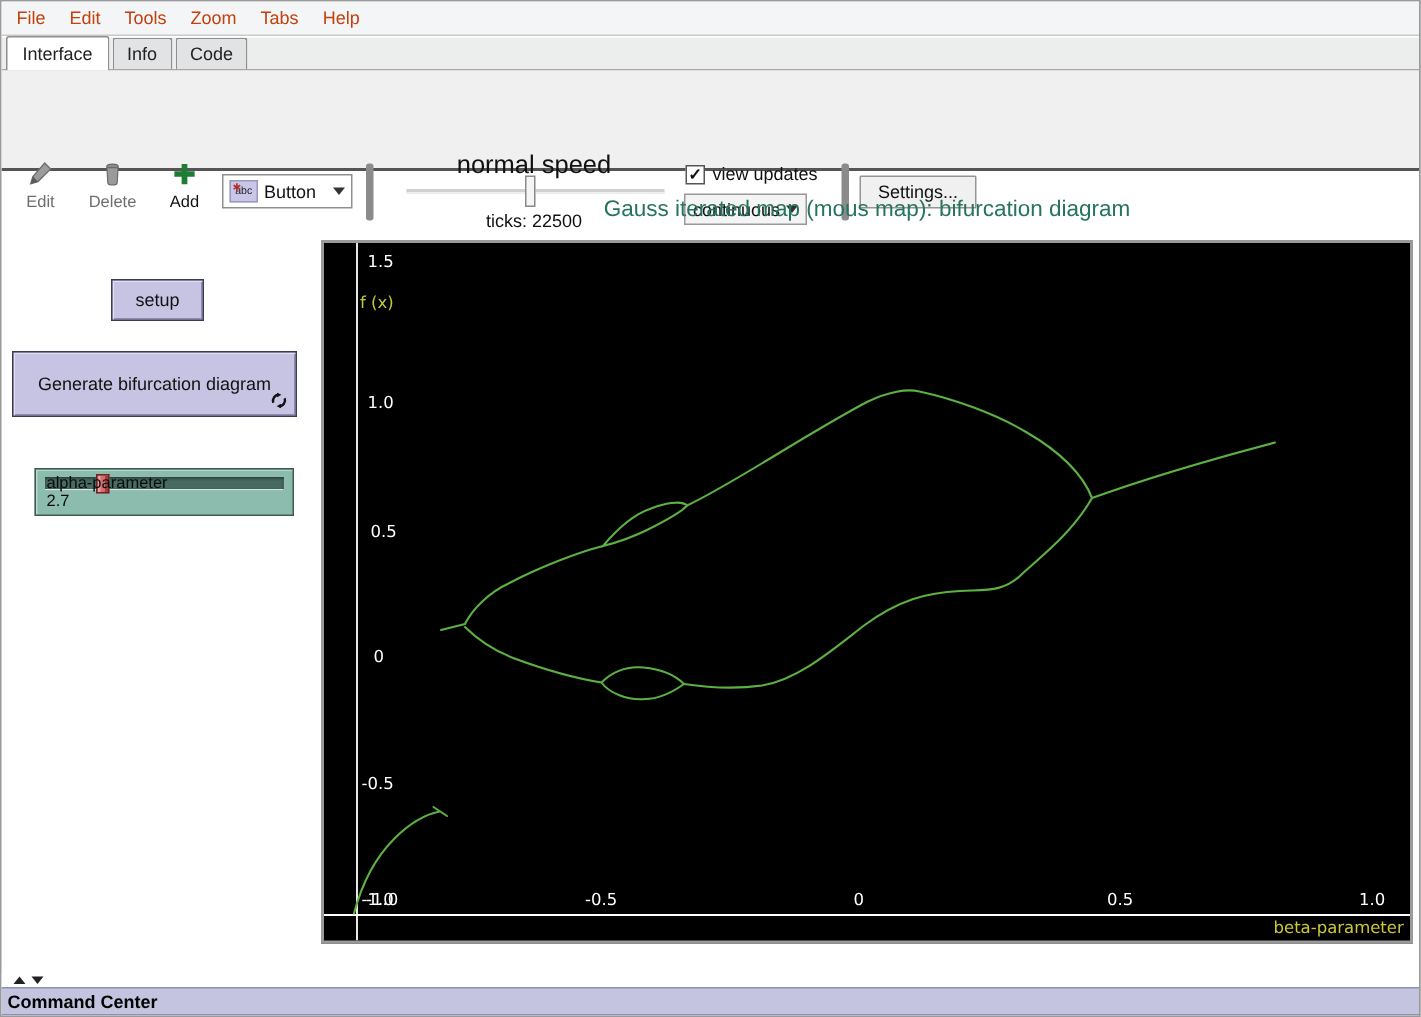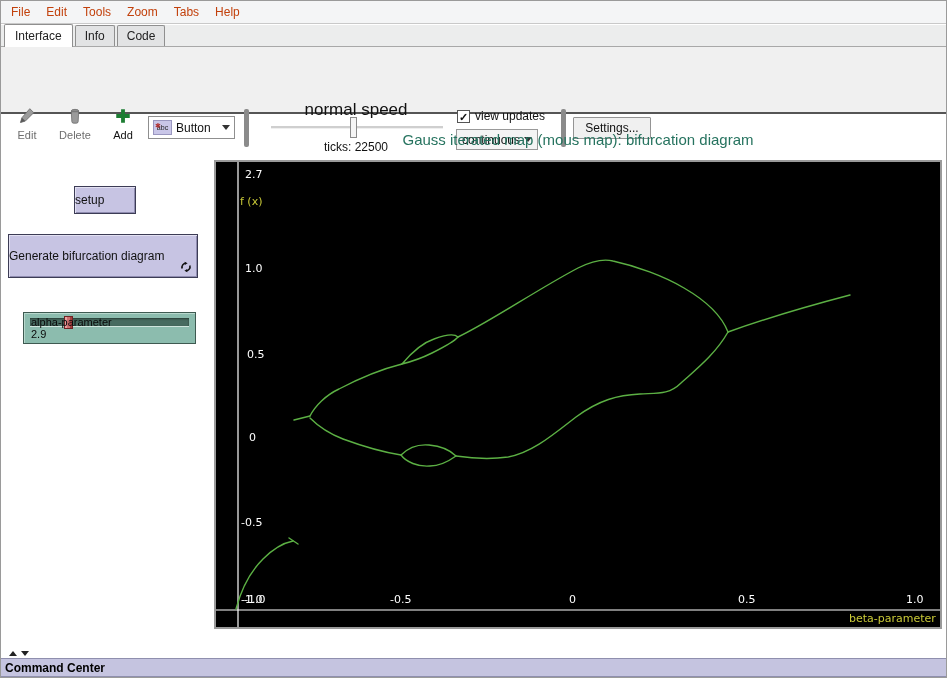--- a/index.html
+++ b/index.html
@@ -29,21 +29,21 @@
   #speed-track{position:absolute;left:270px;top:79px;width:172px;height:3px;background:#cfcfcf;border-bottom:1px solid #efefef;}
   #speed-handle{position:absolute;left:349px;top:70px;width:7px;height:21px;background:#f5f5f5;border:1px solid #8a8a8a;}
   #ticks-label{position:absolute;left:263px;top:93px;width:184px;text-align:center;font-size:12px;color:#111;}
   #view-updates{position:absolute;left:456px;top:62px;display:flex;align-items:center;font-size:12px;color:#111;}
   #view-updates .cb{width:13px;height:13px;background:#fff;border:1px solid #555;font-size:11px;line-height:12px;text-align:center;margin-right:5px;font-weight:bold;}
   #update-mode{position:absolute;left:455px;top:82px;width:82px;height:21px;background:#f4f4f4;border:1px solid #999;display:flex;align-items:center;padding:0 5px;font-size:12px;color:#111;}
   #settings-button{position:absolute;left:572px;top:70px;width:78px;height:22px;background:#f0f0f0;border:1px solid #949494;font-size:12px;color:#111;text-align:center;line-height:20px;border-radius:1px;}
 
   
   #model-title{position:absolute;left:213px;top:130px;width:728px;text-align:center;font-size:15px;color:#26735f;}
-  .nl-button{position:absolute;background:#c7c4e3;border:1px solid #3c3c55;box-shadow:inset 1px 1px 0 #e3e1f2, inset -1px -1px 0 #8f8cb0;color:#111;font-size:12px;display:flex;align-items:center;justify-content:flex-start;}
+  .nl-button{position:absolute;background:#c7c4e3;border:1px solid #3c3c55;box-shadow:inset 1px 1px 0 #e3e1f2, inset -1px -1px 0 #8f8cb0;color:#111;font-size:12px;display:flex;align-items:center;justify-content:center;}
   #setup-button{left:73px;top:185px;width:62px;height:28px;}
   #generate-button{left:7px;top:233px;width:190px;height:44px;}
   #generate-button .forever{position:absolute;right:5px;bottom:4px;width:12px;height:12px;}
   #alpha-slider{position:absolute;left:22px;top:311px;width:173px;height:32px;background:#8cbcae;border:1px solid #3e5a51;box-shadow:inset 1px 1px 0 #b8d8cd;}
   #alpha-slider .track{position:absolute;left:6px;top:5px;width:159px;height:9px;background:#476b60;border-bottom:1px solid #cfe5dd;box-shadow:inset 0 1px 2px #263b34;}
   #alpha-slider .handle{position:absolute;left:40px;top:3px;width:9px;height:13px;background:#cf6f6f;border:1px solid #6e2424;box-shadow:inset 2px 0 0 #e9a0a0, inset -2px 0 0 #a33d3d;}
   #alpha-slider .srow{position:absolute;left:7px;right:7px;bottom:3px;display:flex;justify-content:space-between;font-size:11px;color:#0a0a0a;flex-direction:column;}
 
   
   #plot{position:absolute;left:213px;top:159px;width:728px;height:469px;background:#000;border:2px solid #9a9a9a;}
@@ -148,42 +148,42 @@
           <path d="M7.4 11.2 L4.4 9.8 L7.2 8.1 Z" fill="#111"></path>
         </svg>
     </span>
   </div>
 
   <div id="alpha-slider">
     <div class="track"></div>
     <div class="handle"></div>
     <div class="srow">
       <span>alpha-parameter</span>
-      <span>2.9</span>
+      <span>2.7</span>
     </div>
   </div>
 
   <div id="plot">
     <svg width="724" height="465" viewBox="0 0 724 465">
       <line x1="22" y1="0" x2="22" y2="465" stroke="#ffffff" stroke-width="1.2"></line>
       <line x1="0" y1="448" x2="724" y2="448" stroke="#ffffff" stroke-width="1.2"></line>
       <g fill="none" stroke="#5CB044" stroke-width="1.4" stroke-linecap="round">
         <path d="M 20 447 C 25 428, 34 410, 47 397 C 56 388, 67 381, 77 379"></path>
         <path d="M 73 376 L 82 382"></path>
         <path d="M 78 258 L 94 254"></path>
         <path d="M 94 254 C 99 244, 110 233, 123 227 C 144 216, 170 206, 186 202"></path>
         <path d="M 186 202 C 196 190, 206 181, 218 177 C 226 174, 238 171, 242 175 C 238 180, 226 186, 216 191 C 206 196, 194 200, 186 202 Z"></path>
         <path d="M 242 175 C 272 161, 322 127, 362 106 C 376 99, 389 97, 397 99 C 420 104, 448 114, 468 126 C 487 137, 505 152, 512 170"></path>
         <path d="M 94 256 C 102 264, 114 272, 127 277 C 146 284, 166 290, 185 293"></path>
         <path d="M 185 293 C 192 286, 202 282, 213 283 C 224 284, 234 288, 240 294 C 233 299, 224 304, 214 304 C 202 305, 190 300, 185 293 Z"></path>
         <path d="M 240 294 C 260 297, 278 297, 292 295 C 316 291, 338 272, 360 255 C 383 238, 402 233, 424 232 C 441 231, 453 233, 465 221 C 478 209, 499 193, 512 170"></path>
         <path d="M 512 170 C 548 157, 596 143, 634 133"></path>
       </g>
     </svg>
-    <span class="ptick" style="left:29px;top:6px;">2.7</span>
+    <span class="ptick" style="left:29px;top:6px;">1.5</span>
     <span class="plabel" style="left:24px;top:33px;">f (x)</span>
     <span class="ptick" style="left:29px;top:100px;">1.0</span>
     <span class="ptick" style="left:31px;top:186px;">0.5</span>
     <span class="ptick" style="left:33px;top:269px;">0</span>
     <span class="ptick" style="left:25px;top:354px;">-0.5</span>
     <span class="ptick" style="left:25px;top:431px;">-1.0</span>
     <span class="ptick" style="left:28px;top:431px;">-1.0</span>
     <span class="ptick" style="left:174px;top:431px;">-0.5</span>
     <span class="ptick" style="left:353px;top:431px;">0</span>
     <span class="ptick" style="left:522px;top:431px;">0.5</span>

